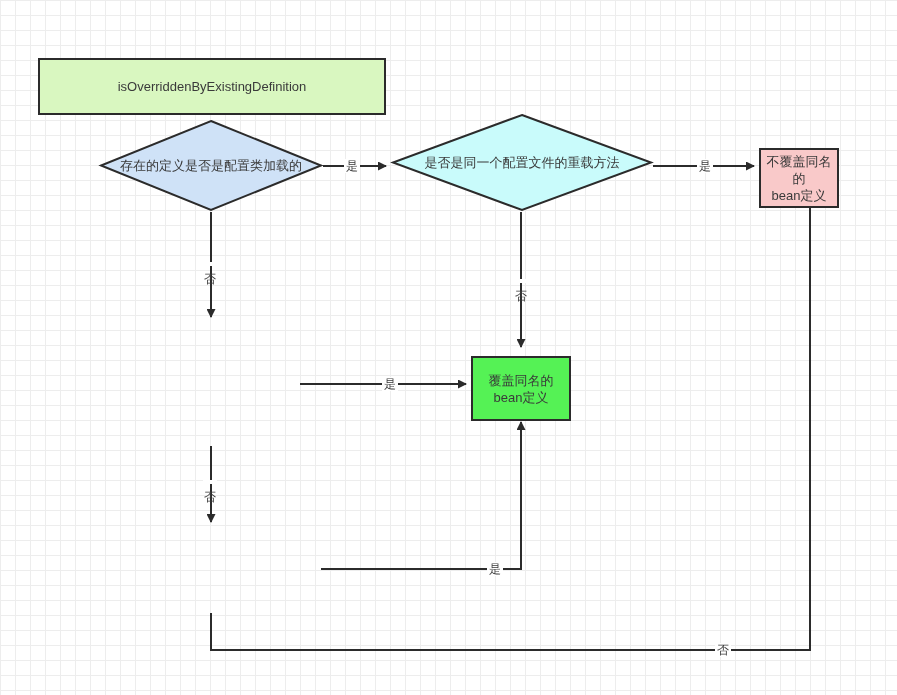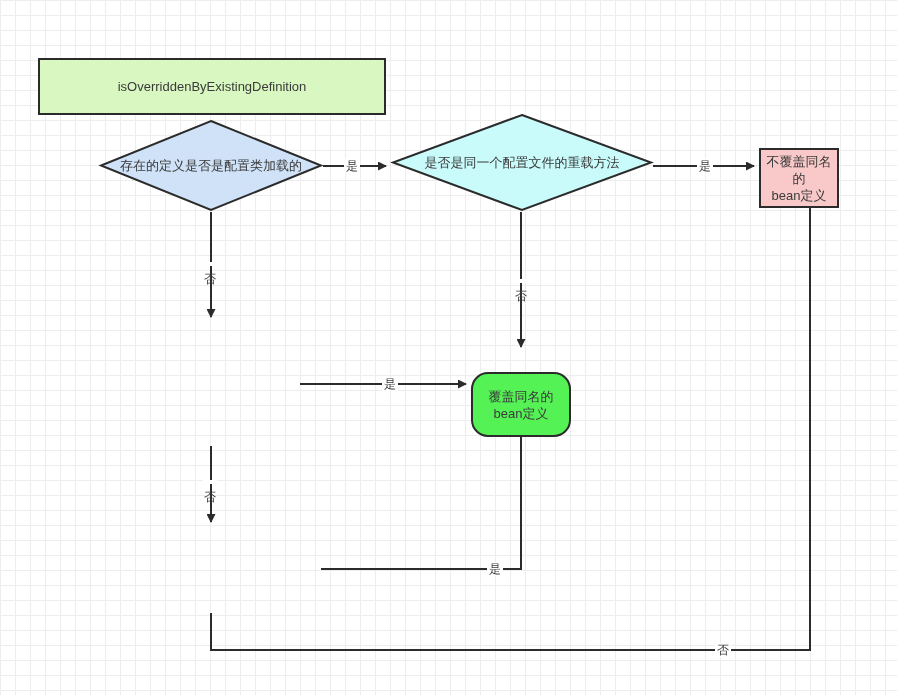--- a/index.html
+++ b/index.html
@@ -137,21 +137,21 @@
     </svg>
     <div class="diamond-label">是否是同一个配置文件的重载方法</div>
   </div>
 
   <div class="node rect-node" style="left:759px; top:148px; width:80px; height:60px; background:#f9c9c9;">
     <span>不覆盖同名的
 bean定义</span>
   </div>
 
 
-  <div class="node rect-node" style="left:471px; top:372px; width:100px; height:65px; background:#55f255;border-radius:17px;">
+  <div class="node rect-node" style="left:471px; top:356px; width:100px; height:65px; background:#55f255;">
     <span>覆盖同名的
 bean定义</span>
   </div>
 
 
   <div class="edge-label" style="left:352px; top:166px;">是</div>
   <div class="edge-label vert" style="left:210px; top:264px;">否</div>
   <div class="edge-label" style="left:705px; top:166px;">是</div>
   <div class="edge-label vert" style="left:521px; top:281px;">否</div>
   <div class="edge-label" style="left:390px; top:384px;">是</div>

